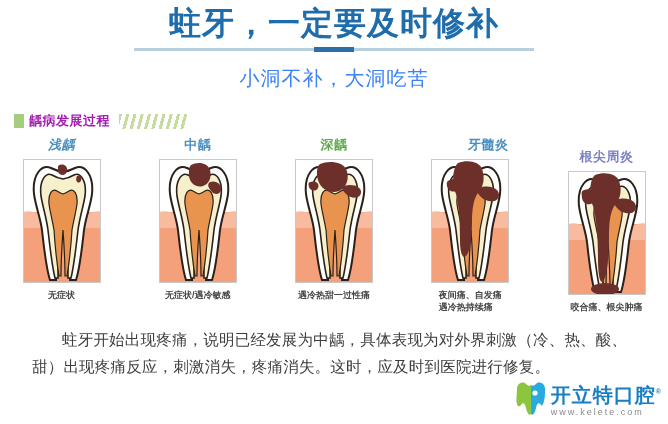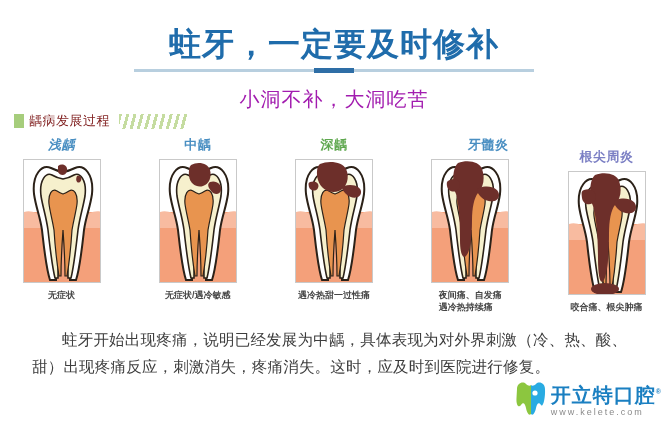--- a/index.html
+++ b/index.html
@@ -5,21 +5,21 @@
   * { margin:0; padding:0; box-sizing:border-box; }
   html,body { width:668px; height:424px; }
   body {
     background:#ffffff;
     font-family:"Liberation Sans","DejaVu Sans",sans-serif;
     position:relative;
     overflow:hidden;
   }
 
   
-  .title-wrap { width:668px; padding-top:25px; text-align:center; }
+  .title-wrap { width:668px; padding-top:4px; text-align:center; }
   .main-title {
     font-size:32px;
     font-weight:bold;
     color:#1f6cab;
     letter-spacing:1px;
     line-height:38px;
     white-space:nowrap;
   }
   .title-rule {
     position:relative;
@@ -34,43 +34,43 @@
     left:50%;
     top:-1px;
     transform:translateX(-50%);
     width:40px;
     height:5px;
     background:#2e6ea6;
   }
   .sub-title {
     margin-top:14px;
     font-size:20px;
-    color:#a21caf;
+    color:#3b82f6;
     letter-spacing:1px;
     white-space:nowrap;
   }
 
   
   .section-head {
     position:absolute;
     left:14px;
     top:112px;
     display:flex;
     align-items:center;
     gap:5px;
   }
   .sq {
     width:10px; height:14px;
     background:#a6cd7c;
     display:inline-block;
   }
   .section-label {
     font-size:13px;
-    font-weight:normal;
-    color:#7f1d1d;
+    font-weight:bold;
+    color:#a21caf;
     letter-spacing:0.5px;
     white-space:nowrap;
   }
   .hatch {
     width:68px; height:15px;
     margin-left:4px;
     background:repeating-linear-gradient(105deg,
       #c5dca0 0px, #c5dca0 3px,
       #ffffff 3px, #ffffff 7px);
   }

